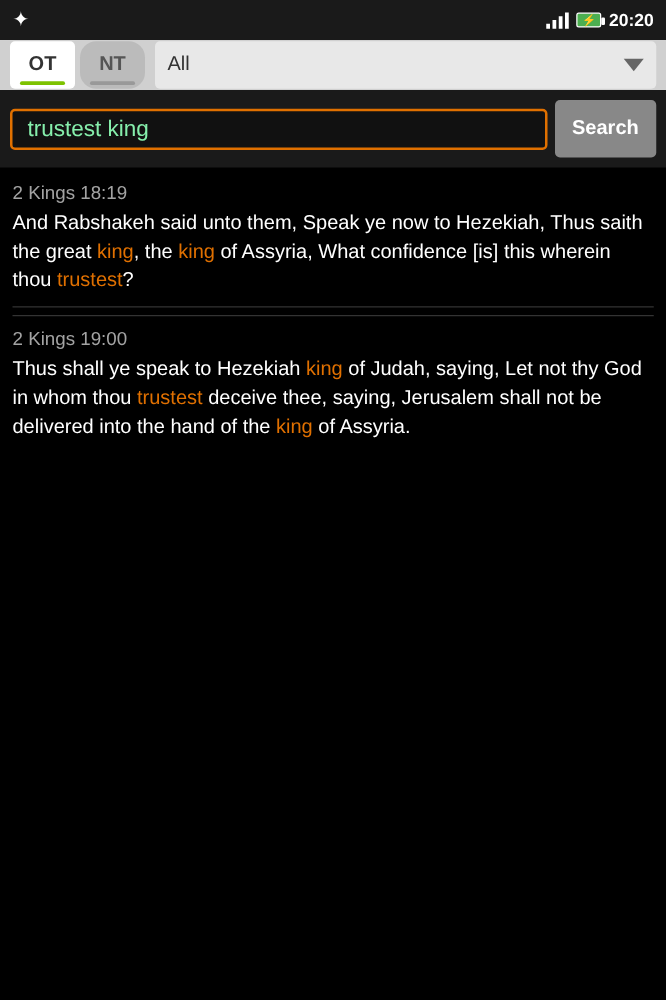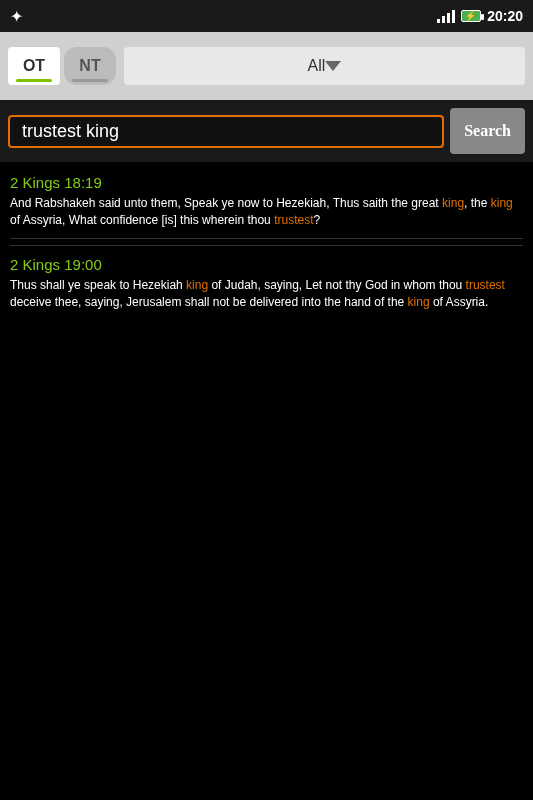--- a/index.html
+++ b/index.html
@@ -70,21 +70,21 @@
       left: 50%;
       top: 50%;
       transform: translate(-50%, -50%);
       color: #fff;
       font-size: 9px;
     }
 
     
     .tab-bar {
       background: #d0d0d0;
-      height: 68px;
+      height: 40px;
       display: flex;
       align-items: center;
       padding: 6px 8px;
       gap: 4px;
     }
     .tab-btn {
       height: 38px;
       min-width: 52px;
       border-radius: 4px;
       border: none;
@@ -121,21 +121,21 @@
       flex: 1;
       height: 38px;
       background: #e8e8e8;
       border: none;
       border-radius: 4px;
       font-size: 16px;
       color: #333;
       padding: 0 10px;
       display: flex;
       align-items: center;
-      justify-content: center;
+      justify-content: space-between;
       margin-left: 4px;
       cursor: pointer;
     }
     .dropdown-arrow {
       width: 0;
       height: 0;
       border-left: 8px solid transparent;
       border-right: 8px solid transparent;
       border-top: 10px solid #666;
     }
@@ -147,58 +147,57 @@
       display: flex;
       gap: 6px;
       align-items: center;
     }
     .search-input {
       flex: 1;
       height: 33px;
       background: #111;
       border: 2px solid #e07000;
       border-radius: 4px;
-      color: #ffffff;
+      color: #86efac;
       font-size: 18px;
       padding: 0 12px;
       outline: none;
     }
     .search-btn {
       height: 46px;
       background: #888;
       border: none;
       border-radius: 4px;
       color: #fff;
       font-size: 16px;
       font-weight: bold;
       padding: 0 14px;
       cursor: pointer;
       white-space: nowrap;
-      font-family: Liberation Serif, serif;
     }
 
     
     .results {
       padding: 12px 10px;
       overflow-y: auto;
       height: calc(800px - 32px - 52px - 62px);
     }
 
     .verse-ref {
-      color: #84cc16;
+      color: #a3a3a3;
       font-size: 15px;
       margin-bottom: 4px;
       margin-top: 10px;
     }
     .verse-ref:first-child {
       margin-top: 0;
     }
     .verse-text {
       color: #fff;
-      font-size: 12px;
+      font-size: 16px;
       line-height: 1.45;
       margin-bottom: 8px;
     }
     .highlight-orange {
       color: #e07000;
     }
     .divider {
       height: 1px;
       background: #333;
       margin: 6px 0;

